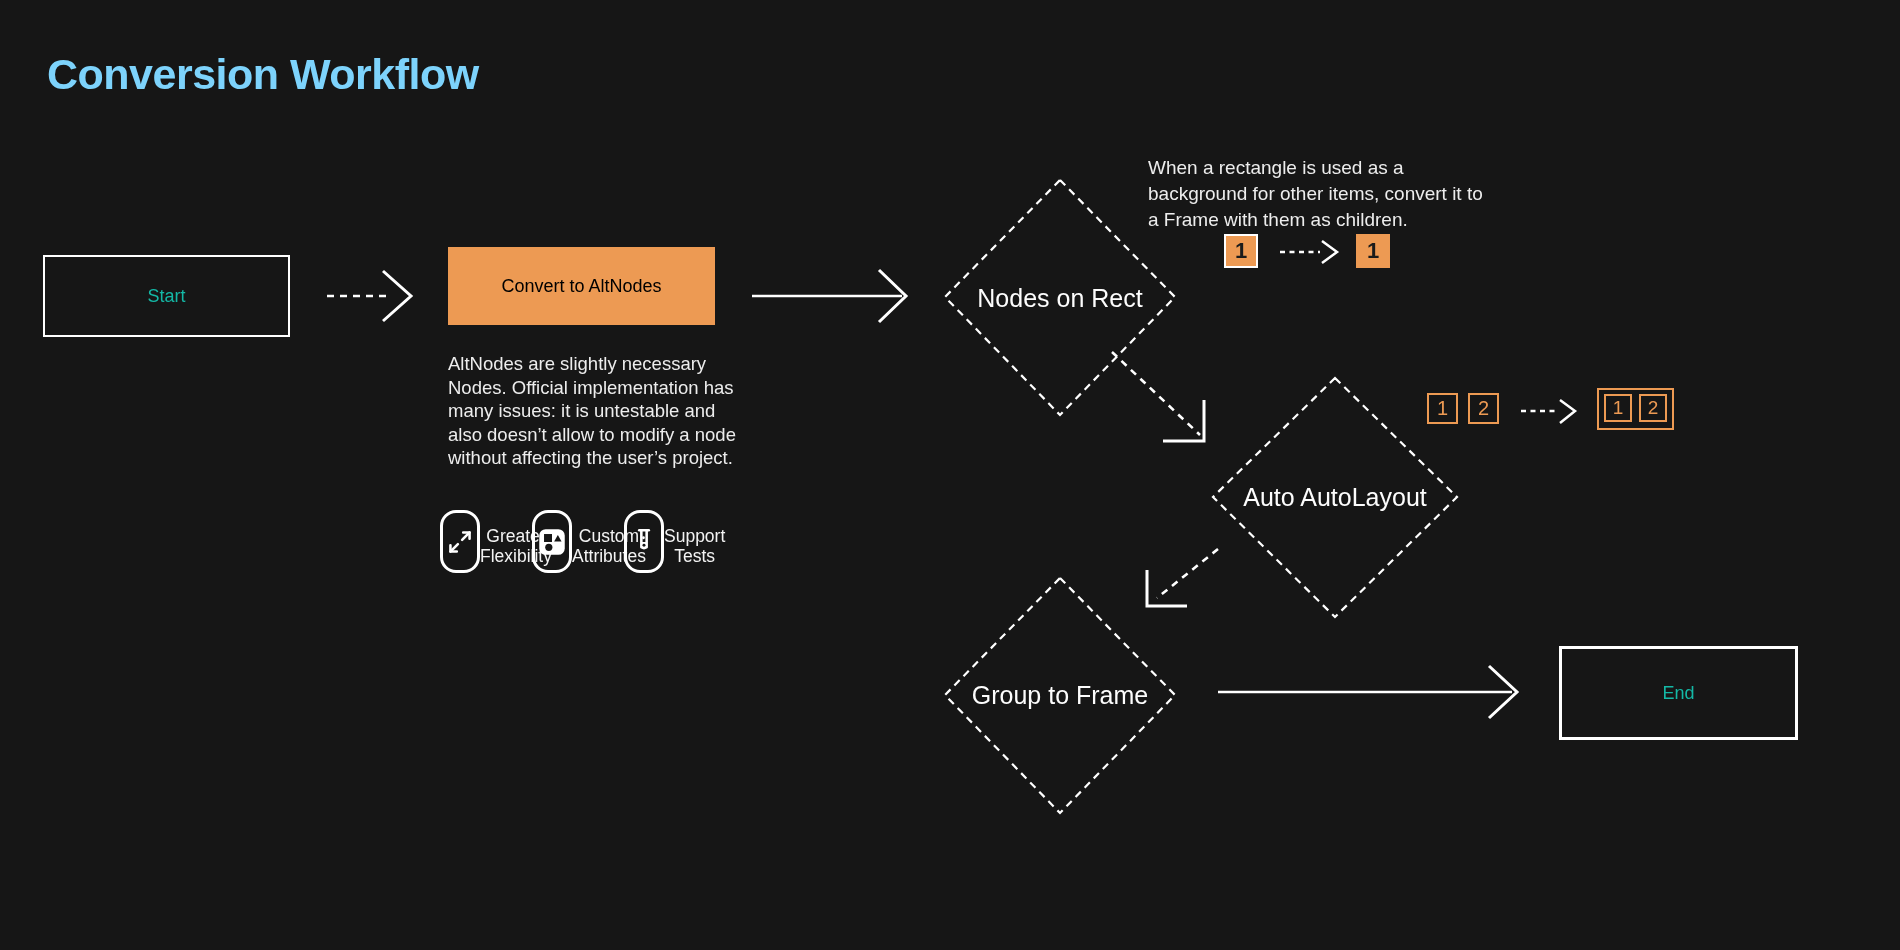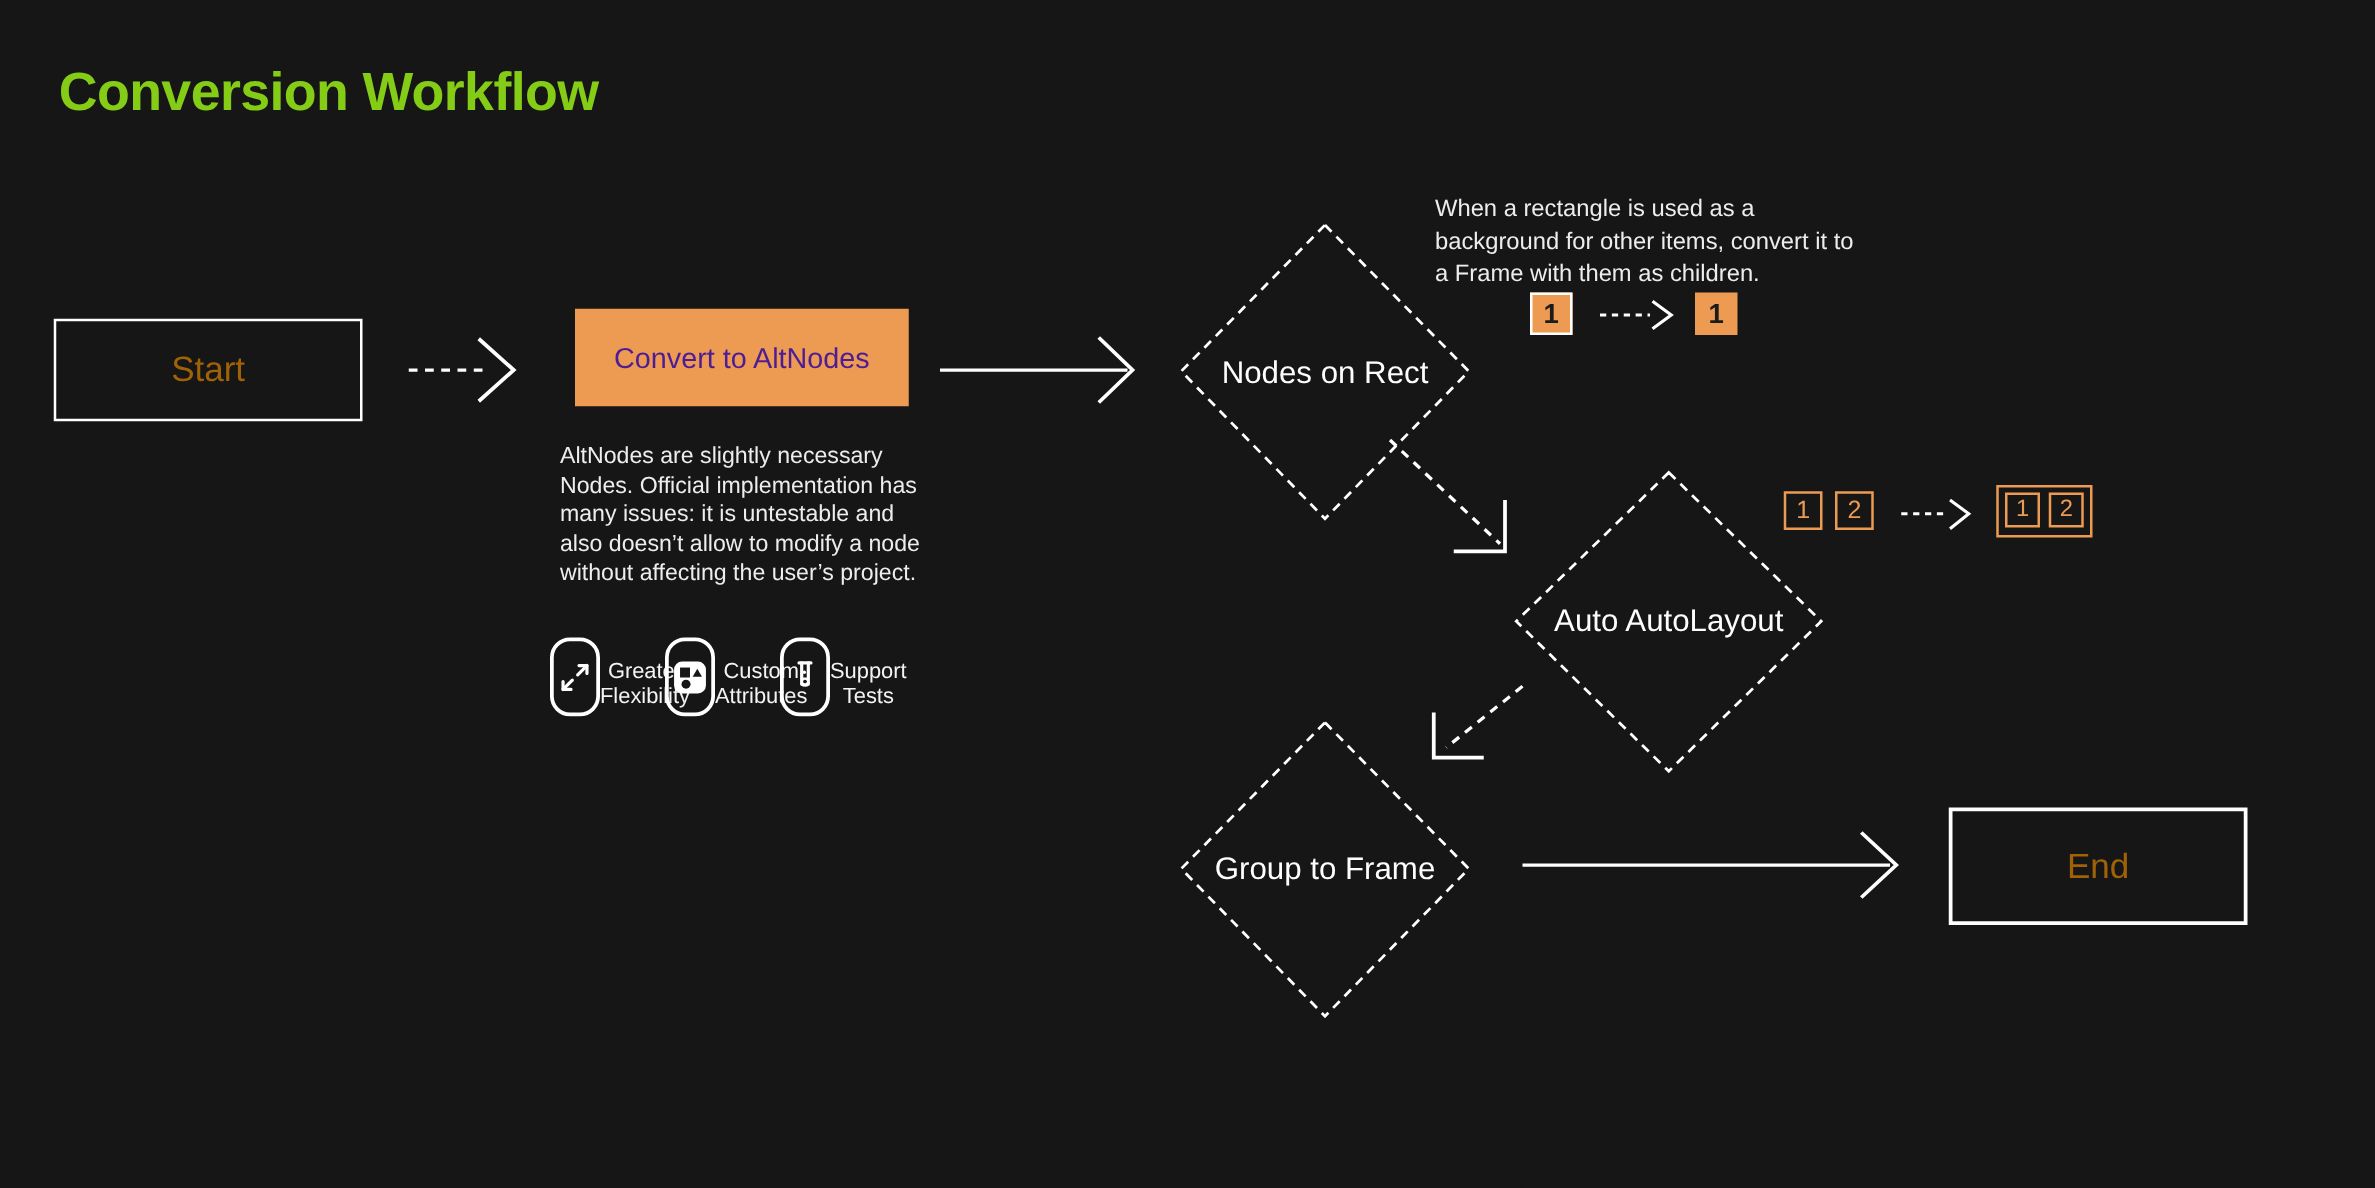--- a/index.html
+++ b/index.html
@@ -3,26 +3,26 @@
 <meta charset="utf-8">
 <style>
   html,body{margin:0;padding:0;background:#161616;}
   #canvas{
     position:relative;width:1900px;height:950px;background:#161616;overflow:hidden;
     font-family:"Liberation Sans","DejaVu Sans",sans-serif;color:#f2f2f2;
   }
   #overlay{position:absolute;left:0;top:0;width:1900px;height:950px;}
 
   .page-title{position:absolute;left:47px;top:50px;font-size:43px;font-weight:bold;
-    color:#84cc16;letter-spacing:-0.5px;white-space:nowrap;}
+    color:#7dd3fc;letter-spacing:-0.5px;white-space:nowrap;}
 
   .rect-node{position:absolute;border:2.5px solid #ffffff;display:flex;align-items:center;
-    justify-content:center;font-size:28px;color:#a16207;background:transparent;box-sizing:border-box;text-align:right;}
+    justify-content:center;font-size:18px;color:#14b8a6;background:transparent;box-sizing:border-box;text-align:right;}
   .orange-node{position:absolute;background:#ED9A53;display:flex;align-items:center;
-    justify-content:center;font-size:23px;color:#4c1d95;box-sizing:border-box;margin-left:12px;}
+    justify-content:center;font-size:18px;color:#000000;box-sizing:border-box;}
 
   .diamond-label{position:absolute;width:300px;height:30px;display:flex;align-items:center;
     justify-content:center;font-size:25px;color:#fdfdfd;white-space:nowrap;}
 
   .note{position:absolute;font-size:19px;line-height:26px;color:#ededed;}
   .note.tight{font-size:18.5px;line-height:23.5px;}
 
   .features{position:absolute;left:440px;top:510px;display:flex;gap:0;}
   .feature{width:96px;margin-right:-4px;display:flex;flex-direction:row;align-items:center;}
   .feature + .feature{margin-left:0px;}

